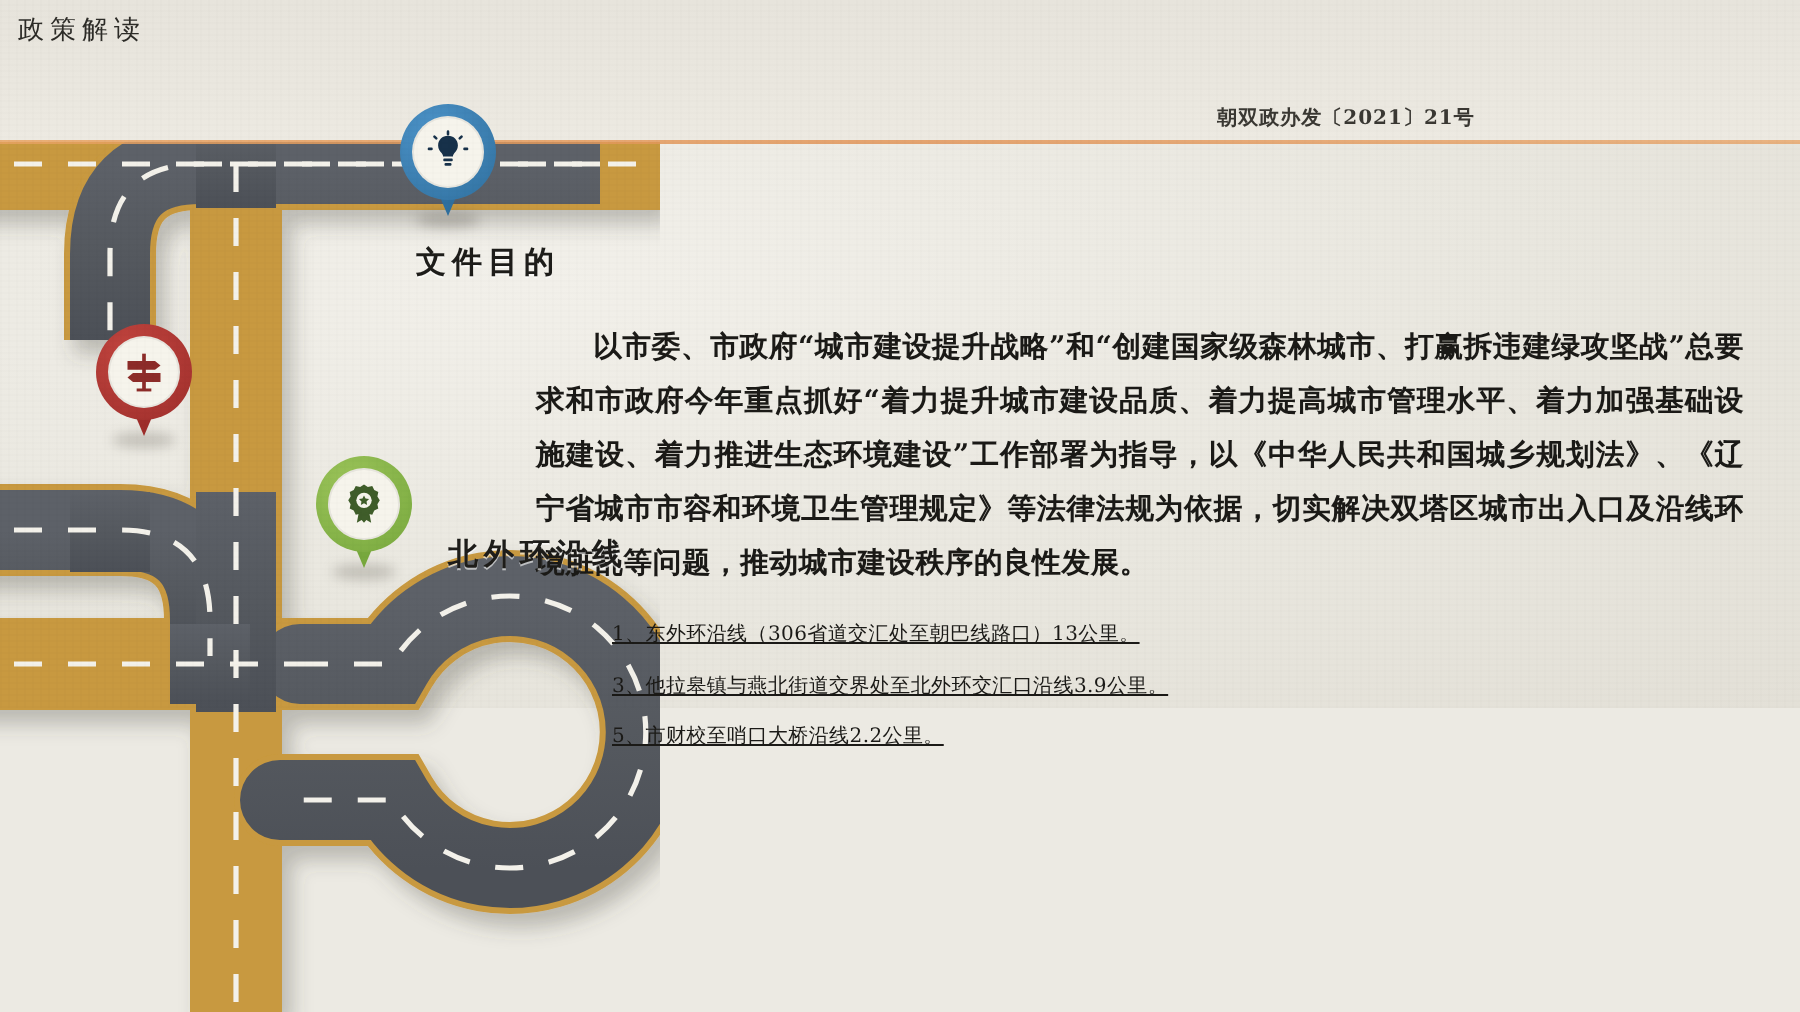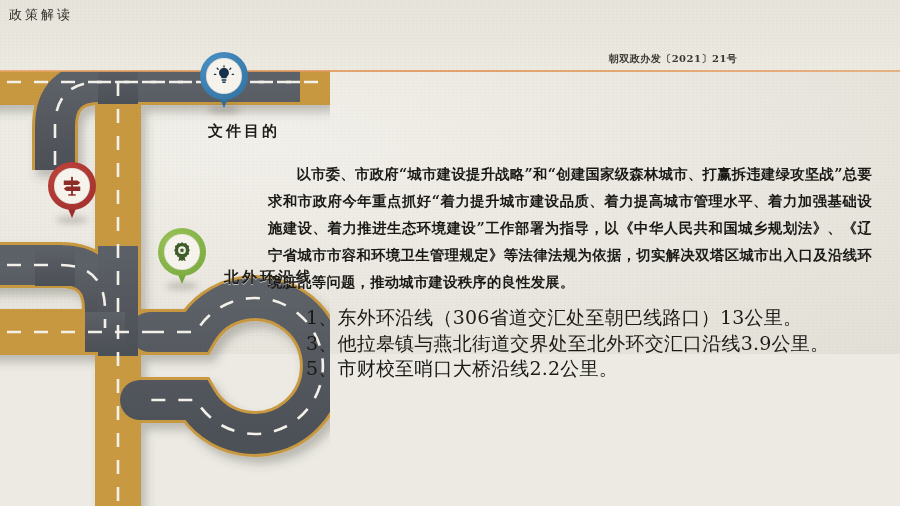--- a/index.html
+++ b/index.html
@@ -77,22 +77,22 @@
   #lbl-scope{left:224px;top:268px;}
 
   .para{
     position:absolute;left:268px;top:126px;width:604px;
     font-size:14.3px;line-height:27px;color:#1b1a17;text-align:justify;
     text-indent:2em;letter-spacing:.3px;font-weight:700;margin-top:35px;
   }
 
   .list{position:absolute;left:306px;top:305px;width:560px;}
   .list-item{
-    font-size:19px;line-height:25.5px;color:#1b1a17;letter-spacing:.2px;
-    white-space:nowrap;font-weight:500;
+    font-size:10px;line-height:25.5px;color:#1b1a17;letter-spacing:.2px;
+    white-space:nowrap;font-weight:500;text-decoration:underline;
   }
 </style>
 </head>
 <body>
 
 <div id="page">
 
   <svg id="roads" viewBox="0 0 330 446">
     <defs>
       <filter id="rshadow" x="-30%" y="-30%" width="180%" height="180%">

